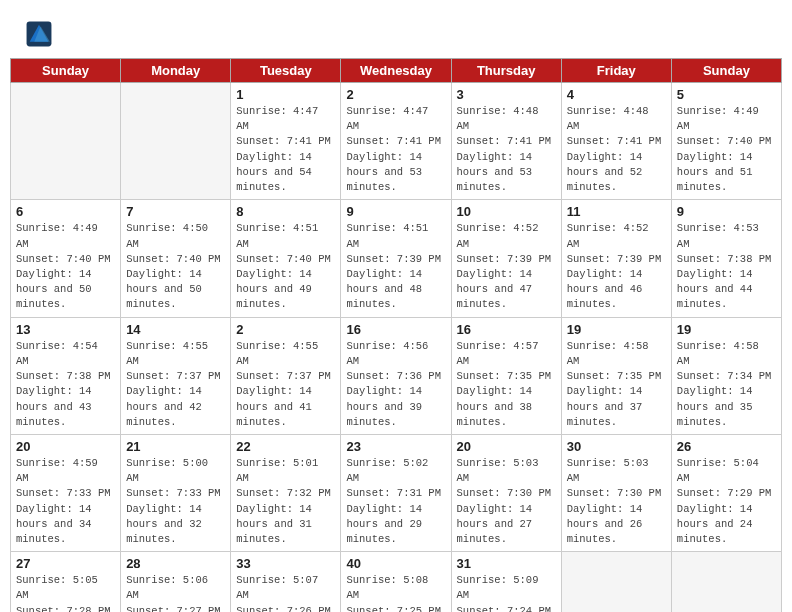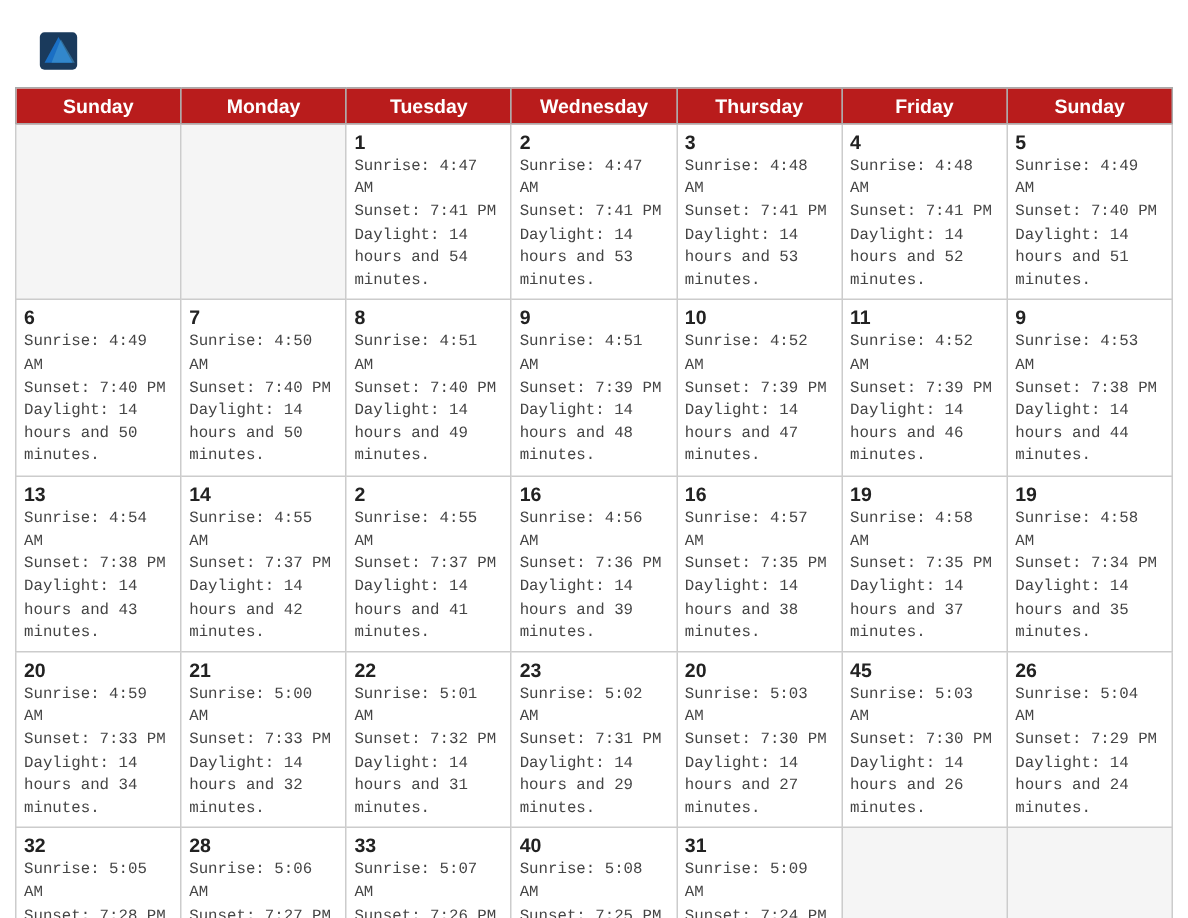--- a/index.html
+++ b/index.html
@@ -221,31 +221,31 @@
         </td>
         <td>
           <span class="day-num">23</span>
           <div class="day-info">Sunrise: 5:02 AM<br>Sunset: 7:31 PM<br>Daylight: 14 hours and 29 minutes.</div>
         </td>
         <td>
           <span class="day-num">20</span>
           <div class="day-info">Sunrise: 5:03 AM<br>Sunset: 7:30 PM<br>Daylight: 14 hours and 27 minutes.</div>
         </td>
         <td>
-          <span class="day-num">45</span>
+          <span class="day-num">30</span>
           <div class="day-info">Sunrise: 5:03 AM<br>Sunset: 7:30 PM<br>Daylight: 14 hours and 26 minutes.</div>
         </td>
         <td>
           <span class="day-num">26</span>
           <div class="day-info">Sunrise: 5:04 AM<br>Sunset: 7:29 PM<br>Daylight: 14 hours and 24 minutes.</div>
         </td>
       </tr>
       <tr class="week-row">
         <td>
-          <span class="day-num">32</span>
+          <span class="day-num">27</span>
           <div class="day-info">Sunrise: 5:05 AM<br>Sunset: 7:28 PM<br>Daylight: 14 hours and 22 minutes.</div>
         </td>
         <td>
           <span class="day-num">28</span>
           <div class="day-info">Sunrise: 5:06 AM<br>Sunset: 7:27 PM<br>Daylight: 14 hours and 20 minutes.</div>
         </td>
         <td>
           <span class="day-num">33</span>
           <div class="day-info">Sunrise: 5:07 AM<br>Sunset: 7:26 PM<br>Daylight: 14 hours and 19 minutes.</div>
         </td>

